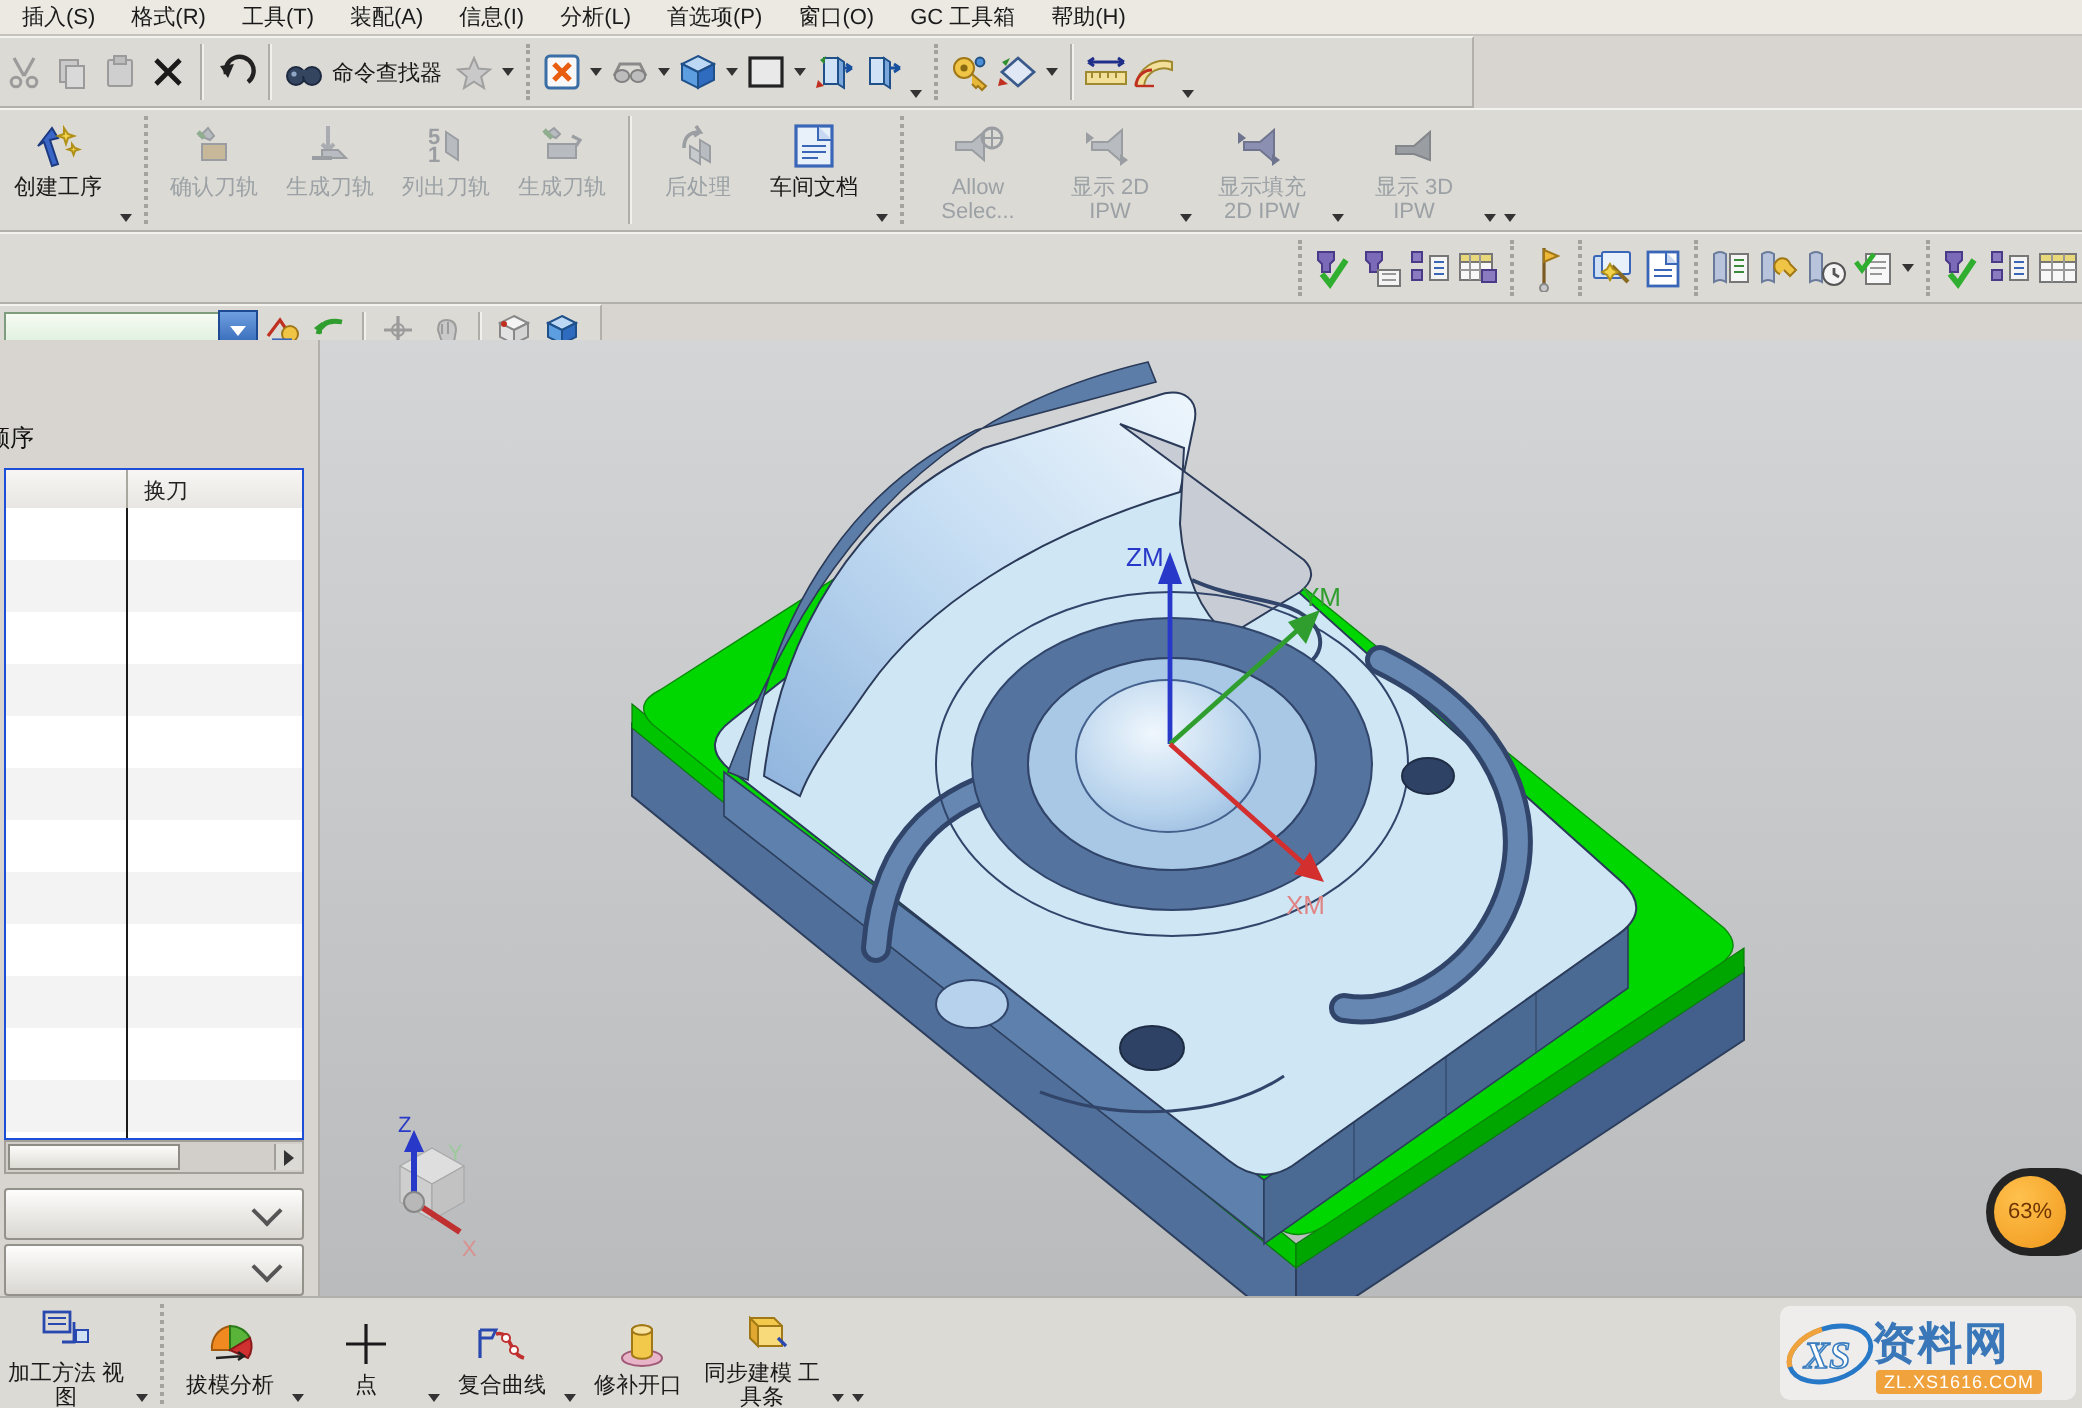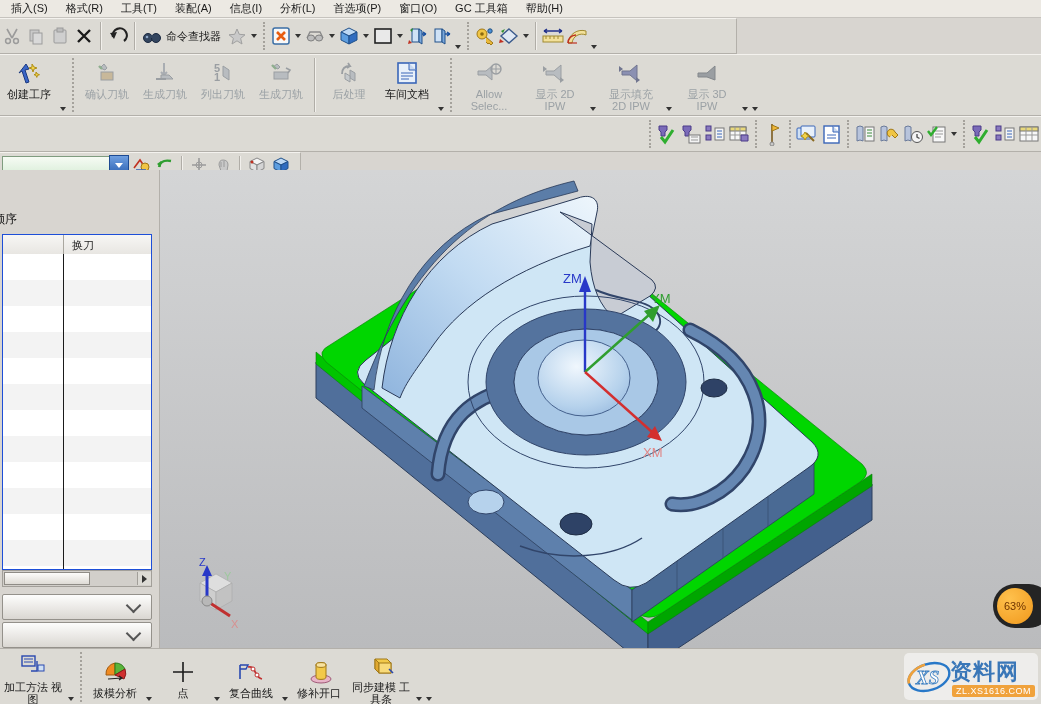--- a/index.html
+++ b/index.html
@@ -53,21 +53,21 @@
   .drop-bar .chev{width:9px;height:9px;border-right:2px solid #555;border-bottom:2px solid #555;transform:rotate(45deg);margin-right:12px;margin-top:-4px}
   .bar1{top:424px}.bar2{top:452px}
   
   .viewport{position:absolute;left:160px;top:0;width:881px;height:478px;overflow:hidden}
   .viewport svg.canvas{position:absolute;left:0;top:0}
   .badge{position:absolute;right:-10px;top:414px;width:58px;height:44px;background:#242424;border-radius:22px;display:flex;align-items:center;padding-left:4px;box-sizing:border-box}
   .badge .circ{width:36px;height:36px;border-radius:50%;background:radial-gradient(circle at 35% 30%,#ffc14d,#f0981c);display:flex;align-items:center;justify-content:center;font-size:11px;font-weight:normal;color:#6e3400}
   
   .bottombar{position:absolute;left:0;top:648px;width:1041px;height:56px;background:#dcdad4;border-top:1px solid #b3b0aa;display:flex;align-items:center}
   .bottombar .bb .blabel{line-height:12px}
-  .wm{position:absolute;right:3px;top:4px;width:134px;height:47px;background:rgba(250,250,250,.6);border-radius:5px}
+  .wm{position:absolute;right:3px;top:4px;width:148px;height:47px;background:rgba(250,250,250,.6);border-radius:5px}
   .wm-name{position:absolute;left:46px;top:4px;font-size:22px;font-weight:bold;color:#3a77b8;letter-spacing:1px;font-family:Liberation Sans, sans-serif}
   .wm-url{position:absolute;left:48px;bottom:3px;background:#f0a23c;color:#fff;font-size:9px;padding:1px 4px;border-radius:2px;letter-spacing:.5px}
   .wm-logo{position:absolute;left:2px;top:4px}
 </style>
 </head>
 <body>
 
 <div class="menubar">
   <span class="menu-item">插入(S)</span>
   <span class="menu-item">格式(R)</span>

